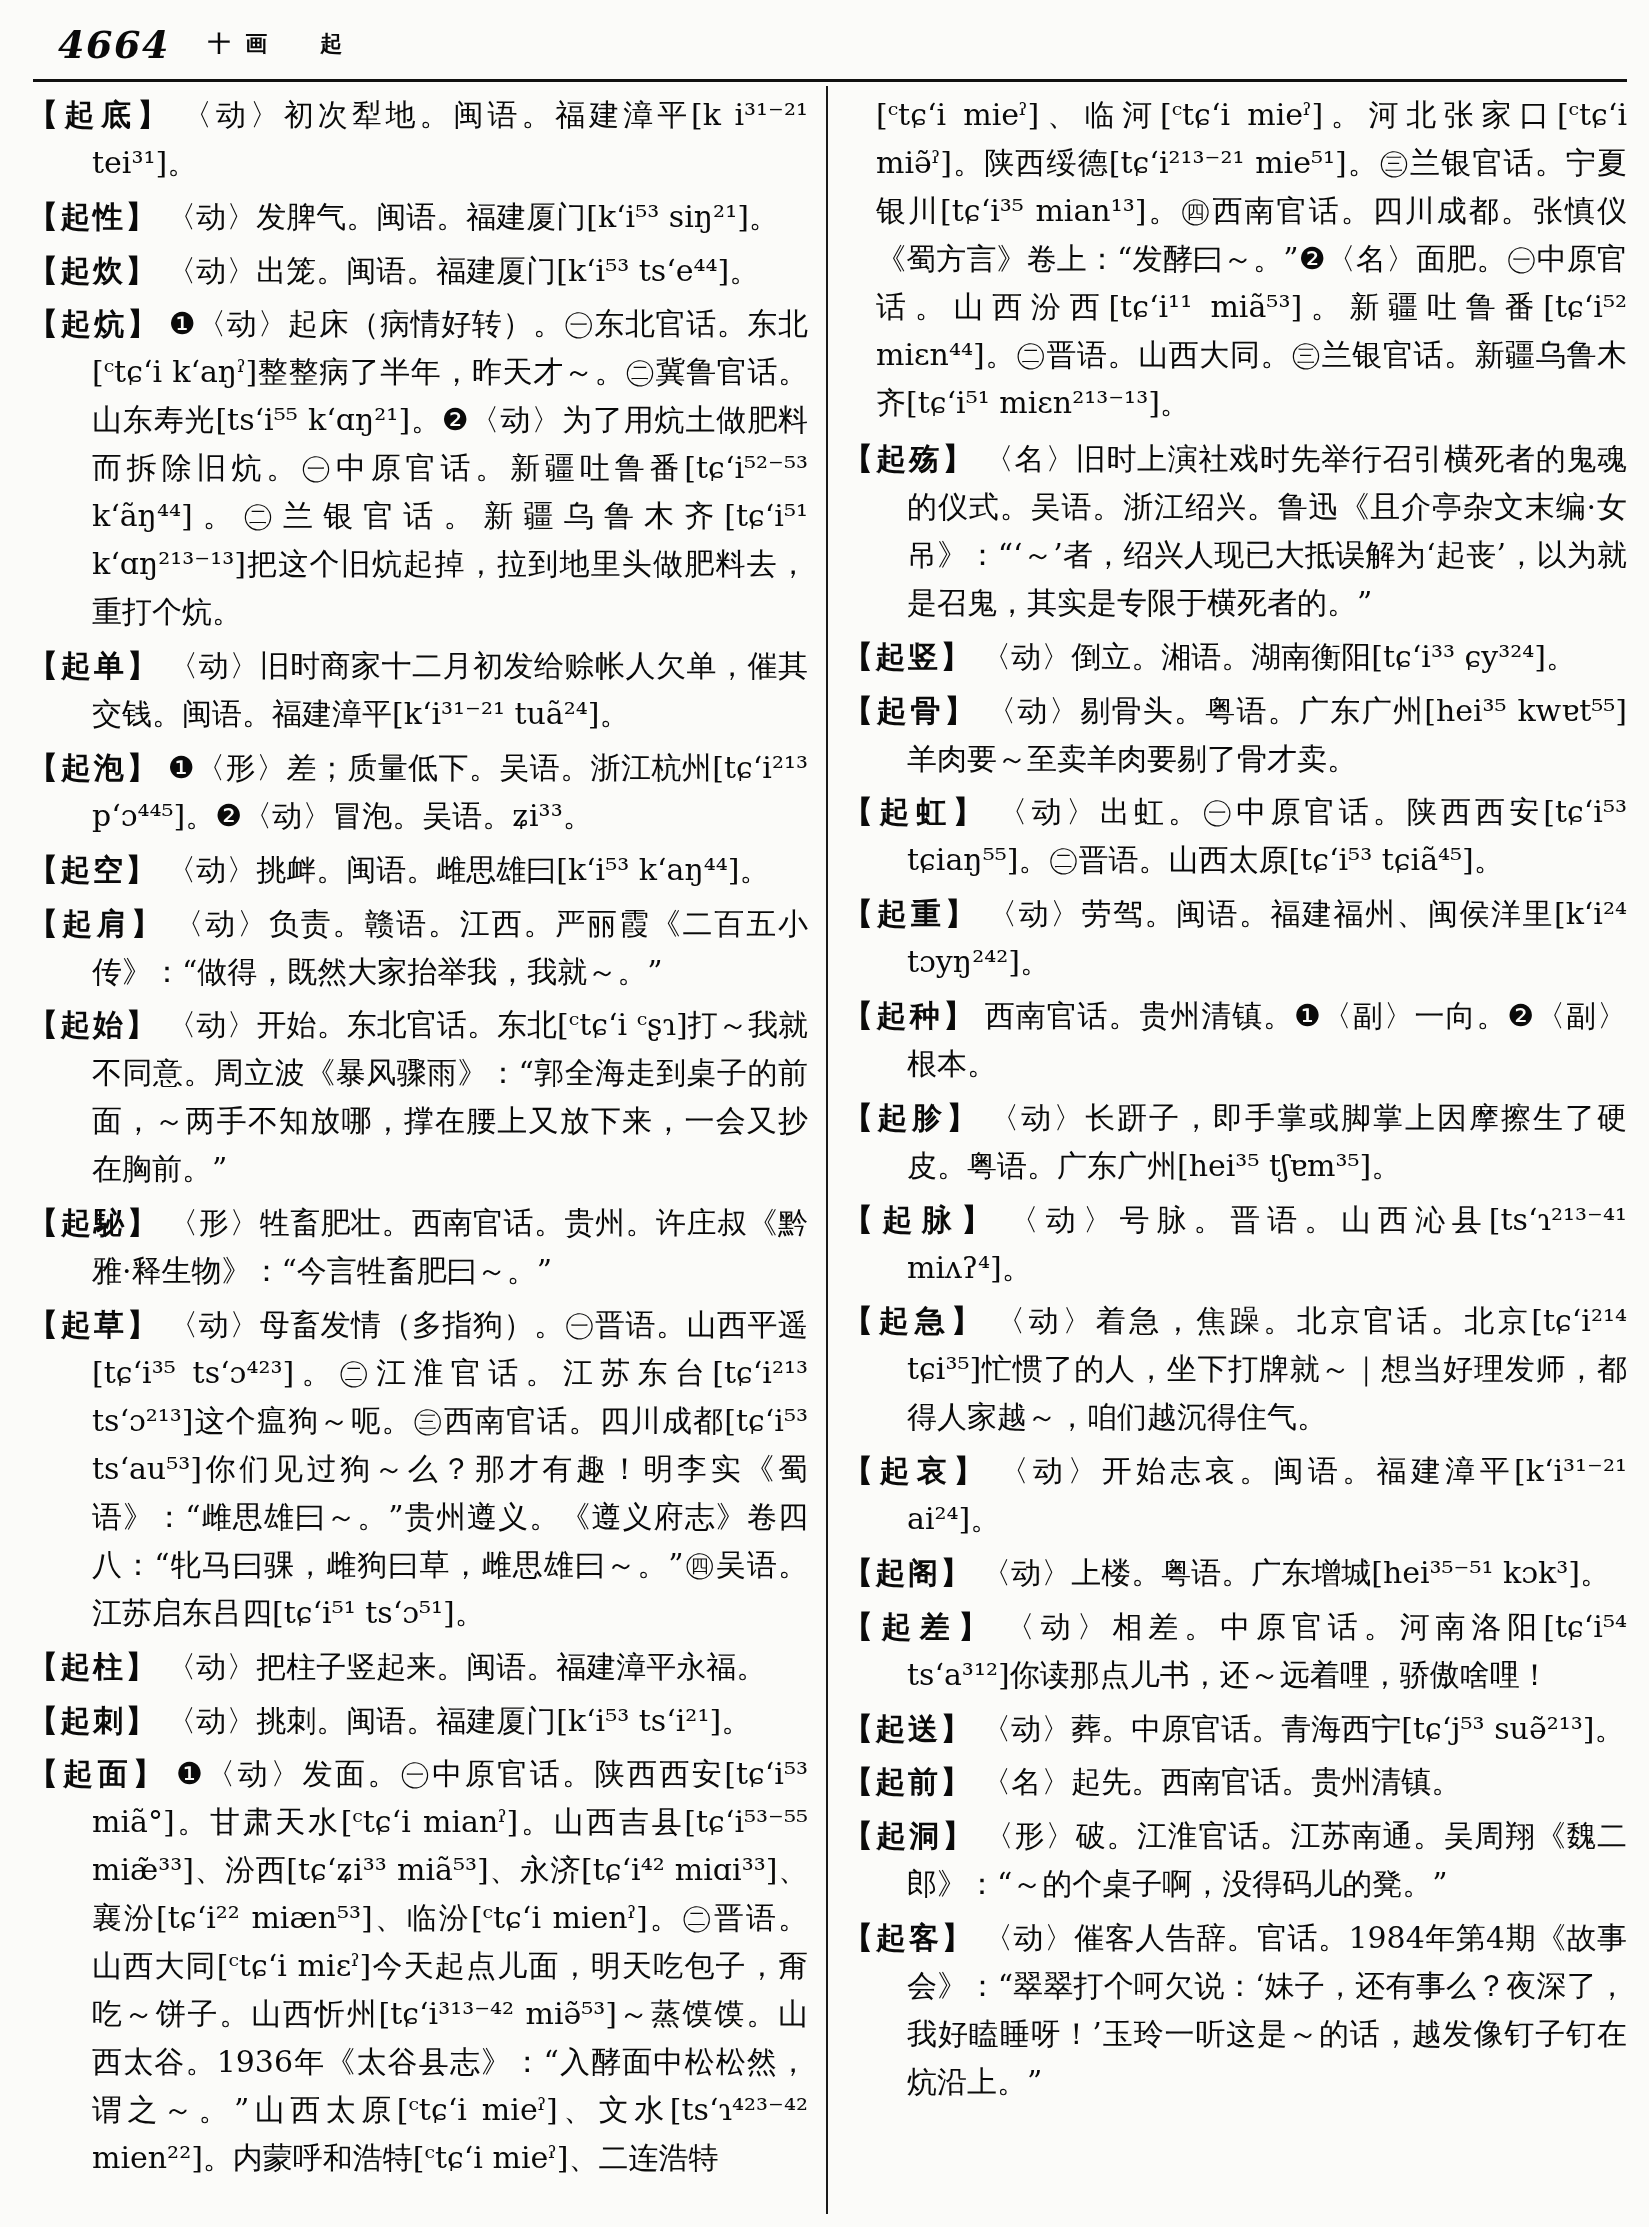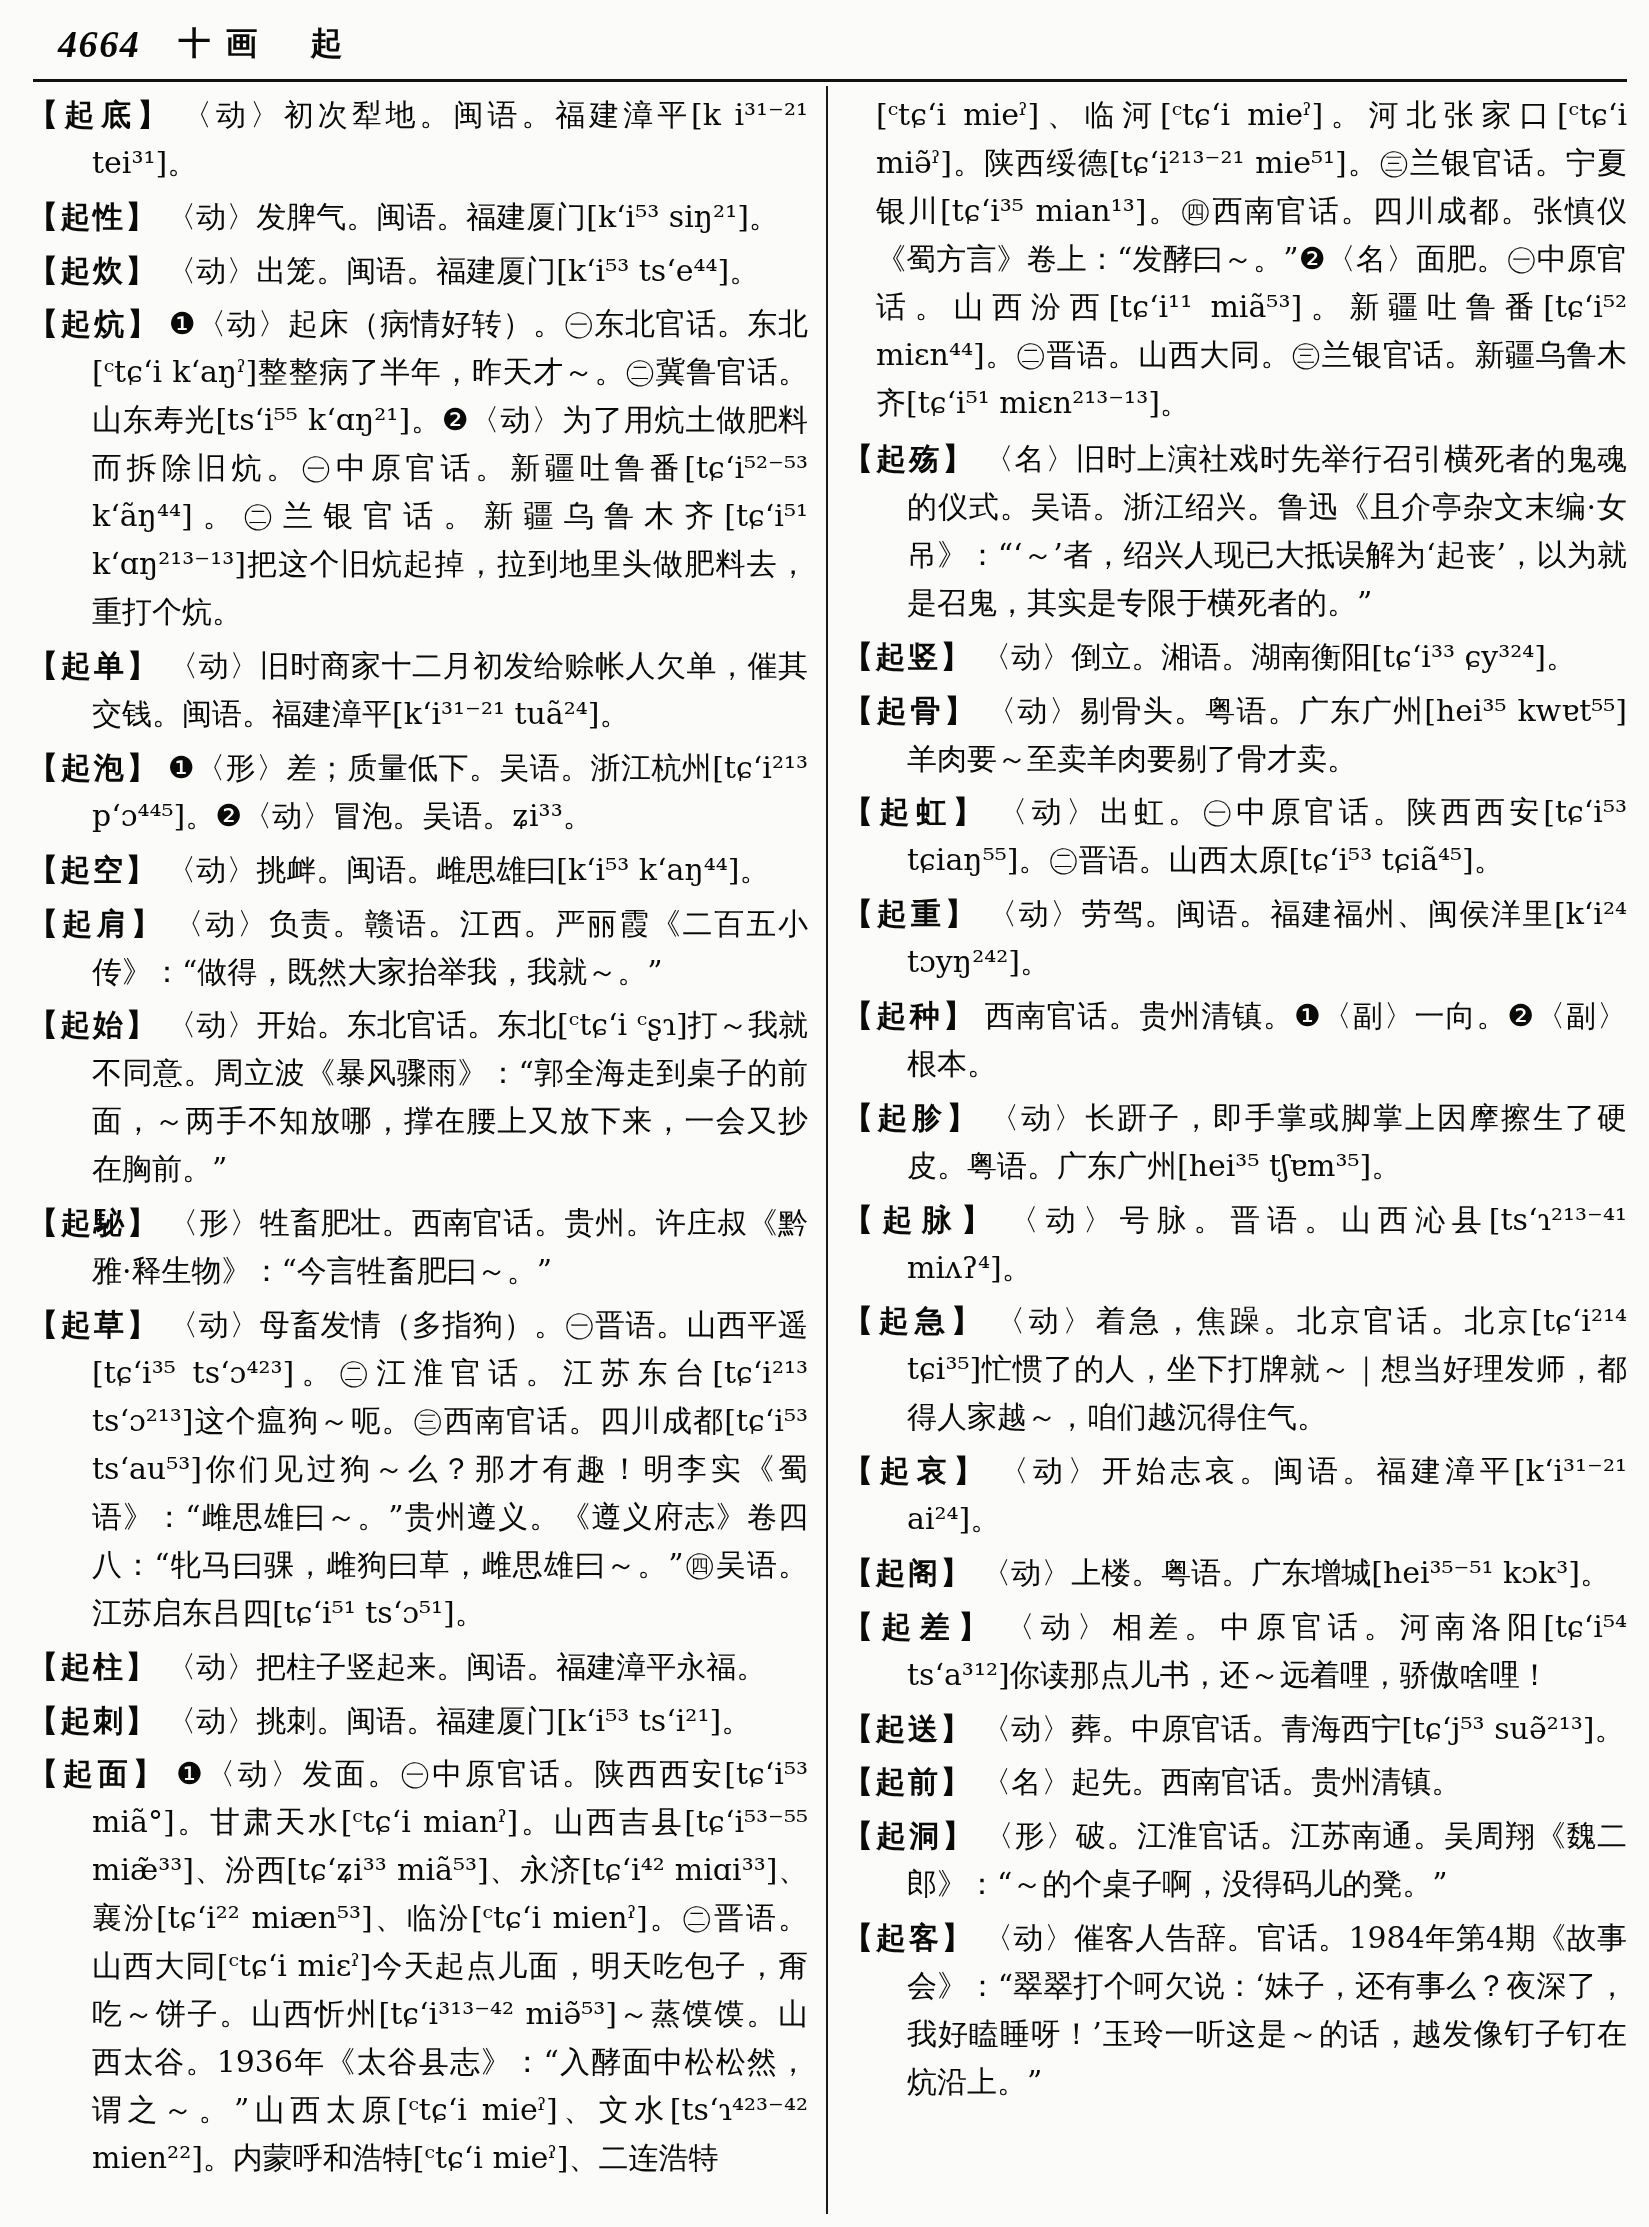--- a/index.html
+++ b/index.html
@@ -5,23 +5,23 @@
   html,body{margin:0;padding:0;}
   body{
     width:1650px;height:2227px;position:relative;
     background:#fbfbf9;color:#0a0a0a;
     font-family:"DejaVu Serif","Liberation Serif",serif;
     overflow:hidden;
   }
   .page-header{
     position:absolute;top:15px;left:58px;right:33px;height:58px;
     font-weight:700;font-style:italic;font-size:38px;letter-spacing:1.6px;
-    display:flex;align-items:center;gap:38px;font-family:Liberation Serif, serif;
+    display:flex;align-items:center;gap:38px;
   }
-  .page-header .cjk{font-style:normal;letter-spacing:15px;font-size:32px;}
+  .page-header .cjk{font-style:normal;letter-spacing:15px;font-size:22px;}
   .head-rule{
     position:absolute;left:33px;right:23px;top:79px;height:3.3px;background:#111;
   }
   .col-divider{
     position:absolute;left:826px;top:86px;bottom:13.2px;width:1.6px;background:#1a1a1a;
   }
   .column{
     position:absolute;top:91px;bottom:6.6px;overflow:hidden;
   }
   .column.left{left:28px;width:780px;}

